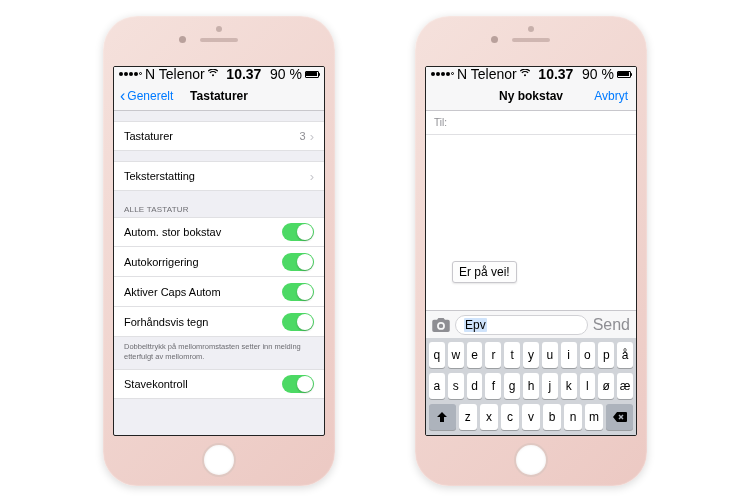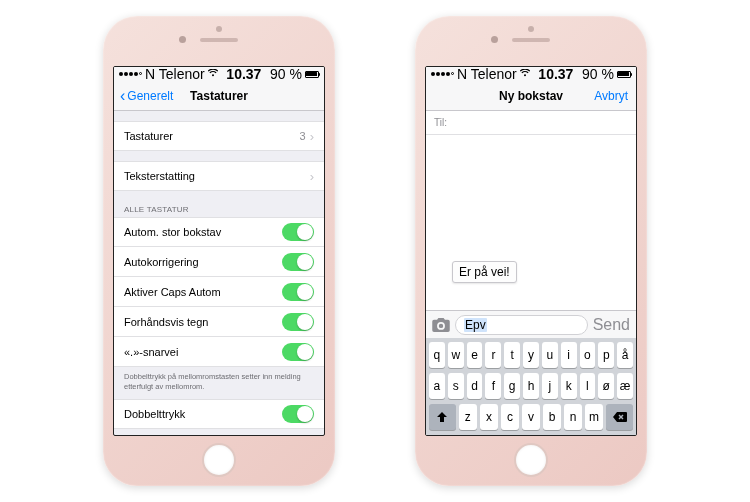--- a/index.html
+++ b/index.html
@@ -220,33 +220,27 @@
               <div class="toggle on">
                 <div class="knob"></div>
               </div>
             </div>
             <div class="cell">
               <span>Forhåndsvis tegn</span>
               <div class="toggle on">
                 <div class="knob"></div>
               </div>
             </div>
-            <div class="cell">
-              <span>«.»-snarvei</span>
-              <div class="toggle on">
-                <div class="knob"></div>
-              </div>
-            </div>
           </div>
         <div class="footer-note">Dobbelttrykk på mellomromstasten setter inn melding etterfulgt av mellomrom.</div>
       </div>
       <div class="group" style="margin-top:2px">
         <div id="toggles-lang">
             <div class="cell">
-              <span>Dobbelttrykk</span>
+              <span>Stavekontroll</span>
               <div class="toggle on">
                 <div class="knob"></div>
               </div>
             </div>
           </div>
       </div>
     </div>
   </div>
   <div class="home"></div>
 </div>

